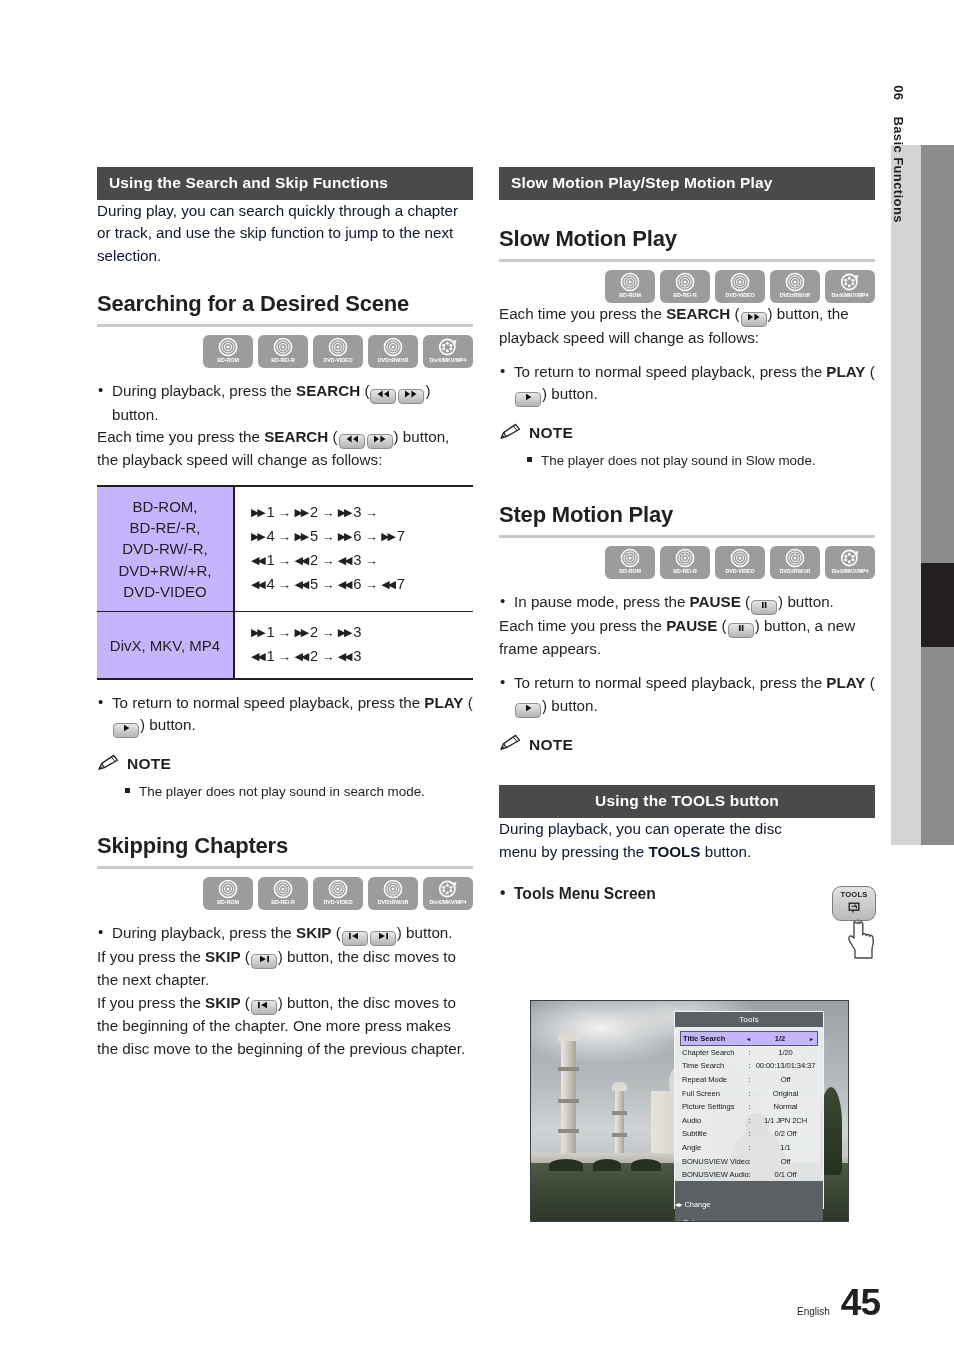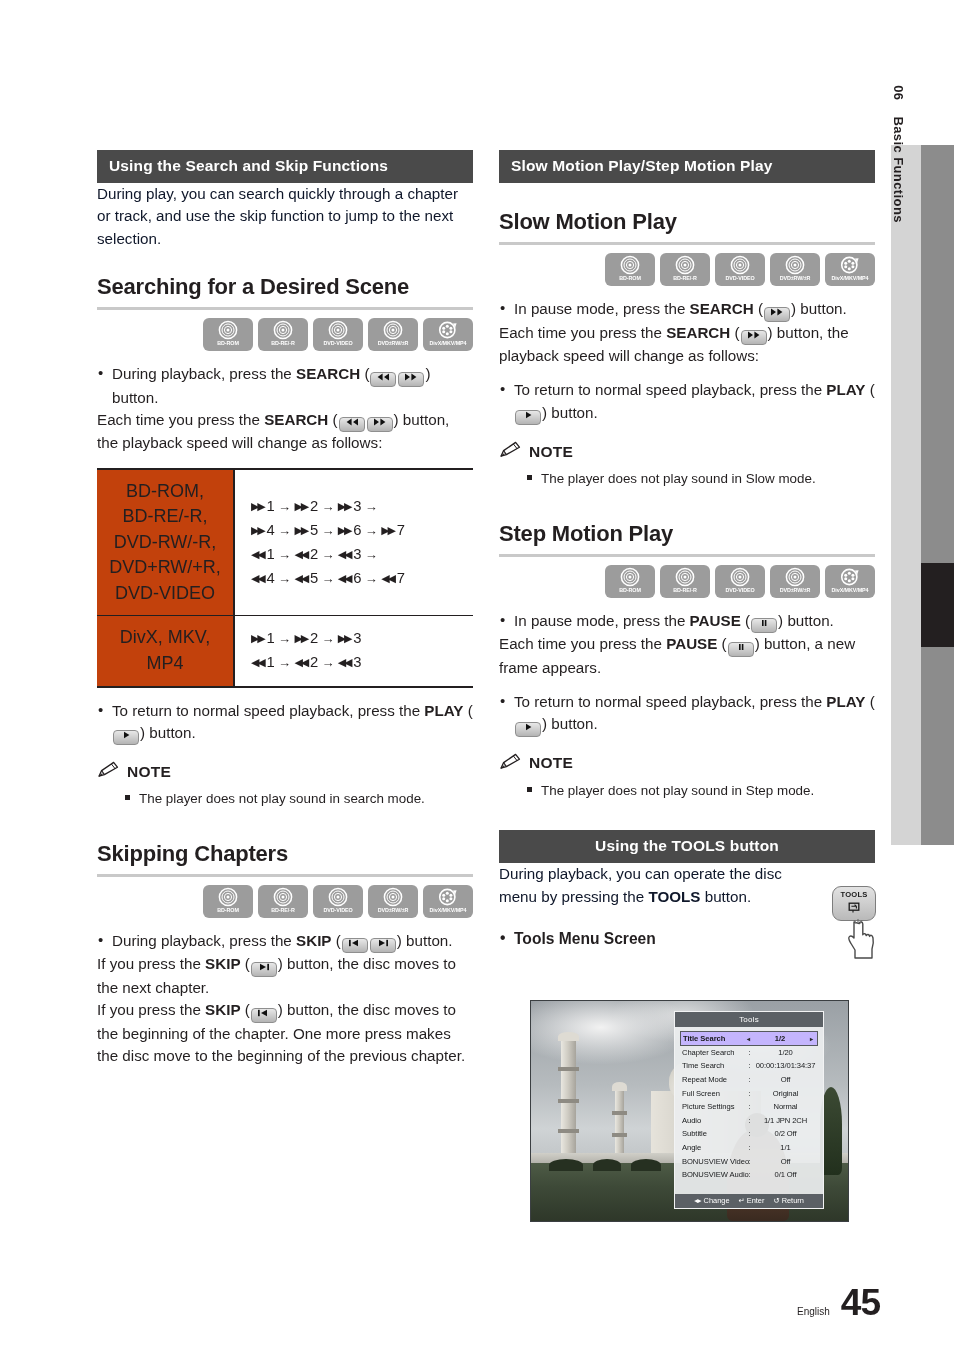--- a/index.html
+++ b/index.html
@@ -48,21 +48,21 @@
   
   .sec-bar {
     background: #4a4a4a;
     color: #ffffff;
     font-size: 15.5px;
     font-weight: bold;
     text-align: center;
     padding: 7px 6px 8px;
     letter-spacing: .15px;
   }
-  .sec-bar.left-align { text-align: left; padding-left: 12px; }
+  .sec-bar.left-align { text-align: left; padding-left: 12px; margin-top: 17px; }
 
   
   .body-p {
     font-size: 15.2px;
     line-height: 1.47;
     color: #0f172a;
   }
 
   
   .h2 {
@@ -146,23 +146,23 @@
     border-bottom: 2.5px solid #231f20;
   }
   table.speed td {
     border: 0;
     padding: 9px 6px;
     vertical-align: middle;
   }
   table.speed tr.r1 td { border-bottom: 1.6px solid #231f20; }
   td.fmt {
     width: 137px;
-    background: #c2410c;
+    background: #c4b5fd;
     text-align: center;
-    font-size: 18px;
+    font-size: 15px;
     line-height: 1.42;
     border-right: 2.2px solid #231f20 !important;
   }
   td.seq {
     font-size: 14.8px;
     line-height: 1.62;
     padding-left: 16px !important;
     letter-spacing: .3px;
   }
   .ff, .rw {
@@ -344,21 +344,22 @@
     font-weight: bold;
   }
   .tp-k { width: 62px; white-space: nowrap; letter-spacing: -.05px; }
   .tp-sep { width: 11px; text-align: center; }
   .tp-v { flex: 1; text-align: center; white-space: nowrap; letter-spacing: -.1px; }
   .tp-arrow { width: 7px; text-align: center; font-size: 6px; color: #2a2d30; }
   .tp-foot {
     background: #5b6065; color: #ffffff;
     display: flex; justify-content: center;
     gap: 9px; font-size: 7.4px;
-    padding: 2px 0 3px;
+    padding: 19px 0 3px;
+    flex-direction: column;
   }
   .tp-foot span { white-space: nowrap; }
 
   
   .footer {
     position: absolute; right: 74px; bottom: 30px;
     display: flex; align-items: baseline; gap: 11px;
   }
   .foot-lang { font-size: 10px; color: #231f20; }
   .foot-num { font-size: 37px; font-weight: bold; letter-spacing: -1px; }
@@ -663,25 +664,20 @@
               <circle cx="12.9" cy="8.2" r="1.5" fill="#fff"></circle>
               <circle cx="5.7" cy="11.8" r="1.5" fill="#fff"></circle>
               <circle cx="12.9" cy="11.8" r="1.5" fill="#fff"></circle>
               <path d="M15 3.6 L18.6 3.2 L17.2 7.4 Z" fill="#fff"></path>
             </svg>
           </span>
         <span class="disc-lbl">DivX/MKV/MP4</span>
       </div>
     </div>
 
-    <div class="bul">
-      <span>In pause mode, press the </span><b>SEARCH</b> (<span class="key"><svg width="16" height="8" viewBox="0 0 16 8">
-            <path d="M2 0.6 L2 7.4 L7 4 Z M8.4 0.6 L8.4 7.4 L13.4 4 Z" fill="#111"></path>
-          </svg></span>)<span> button.</span>
-    </div>
 
     <div class="sub-line">
       <span>Each time you press the </span><b>SEARCH</b> (<span class="key"><svg width="16" height="8" viewBox="0 0 16 8">
             <path d="M2 0.6 L2 7.4 L7 4 Z M8.4 0.6 L8.4 7.4 L13.4 4 Z" fill="#111"></path>
           </svg></span>)<span> button, the playback speed will change as follows:</span>
     </div>
 
 
     <div class="bul">
       <span>To return to normal speed playback, press the </span><b>PLAY</b> (<span class="key"><svg width="14" height="8" viewBox="0 0 14 8">
@@ -787,21 +783,20 @@
 
     <div class="note-head">
       <span><svg width="23" height="17" viewBox="0 0 23 17">
             <path d="M2 15.2 L4.6 9.6 L16.6 1.4 L20.4 6.2 L7.4 13.6 Z" fill="#fff" stroke="#231f20" stroke-width="1.3" stroke-linejoin="round"></path>
             <path d="M4.6 9.6 L7.4 13.6" stroke="#231f20" stroke-width="1.1"></path>
             <path d="M2 15.2 L5.4 12.6" stroke="#231f20" stroke-width="1.1"></path>
             <path d="M14.4 3 L18.2 7.8" stroke="#231f20" stroke-width="1"></path>
           </svg></span>
       <span class="note-lbl">NOTE</span>
     </div>
-    <div class="note-item">The player does not play sound in Step mode.</div>
 
     <div class="sec-bar" style="margin-top:30px">Using the TOOLS button</div>
 
     <div class="body-p" style="width:300px">
       <span>During playback, you can operate the disc menu by pressing the </span><b>TOOLS</b><span> button.</span>
     </div>
 
     <div class="cap">Tools Menu Screen</div>
   </div>
 

